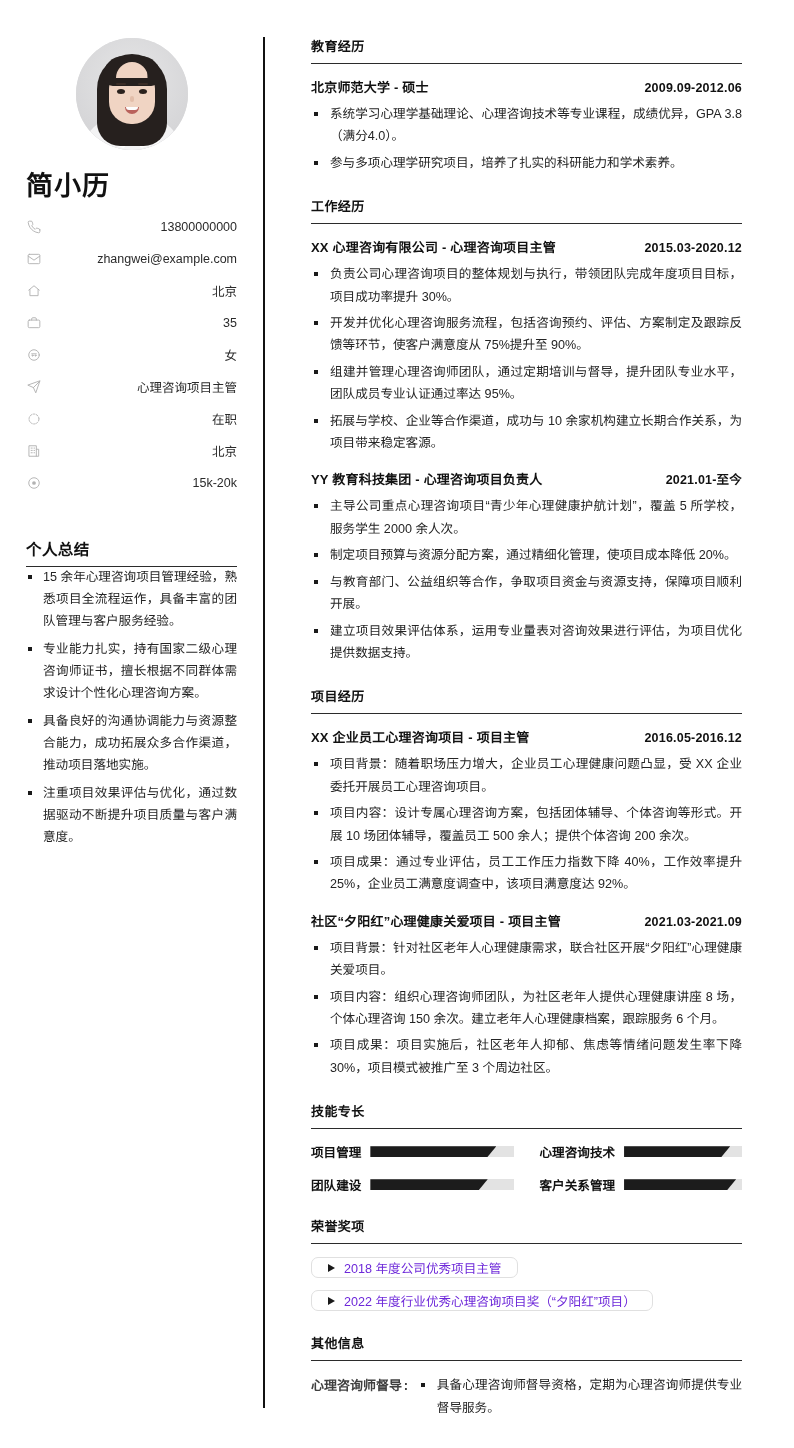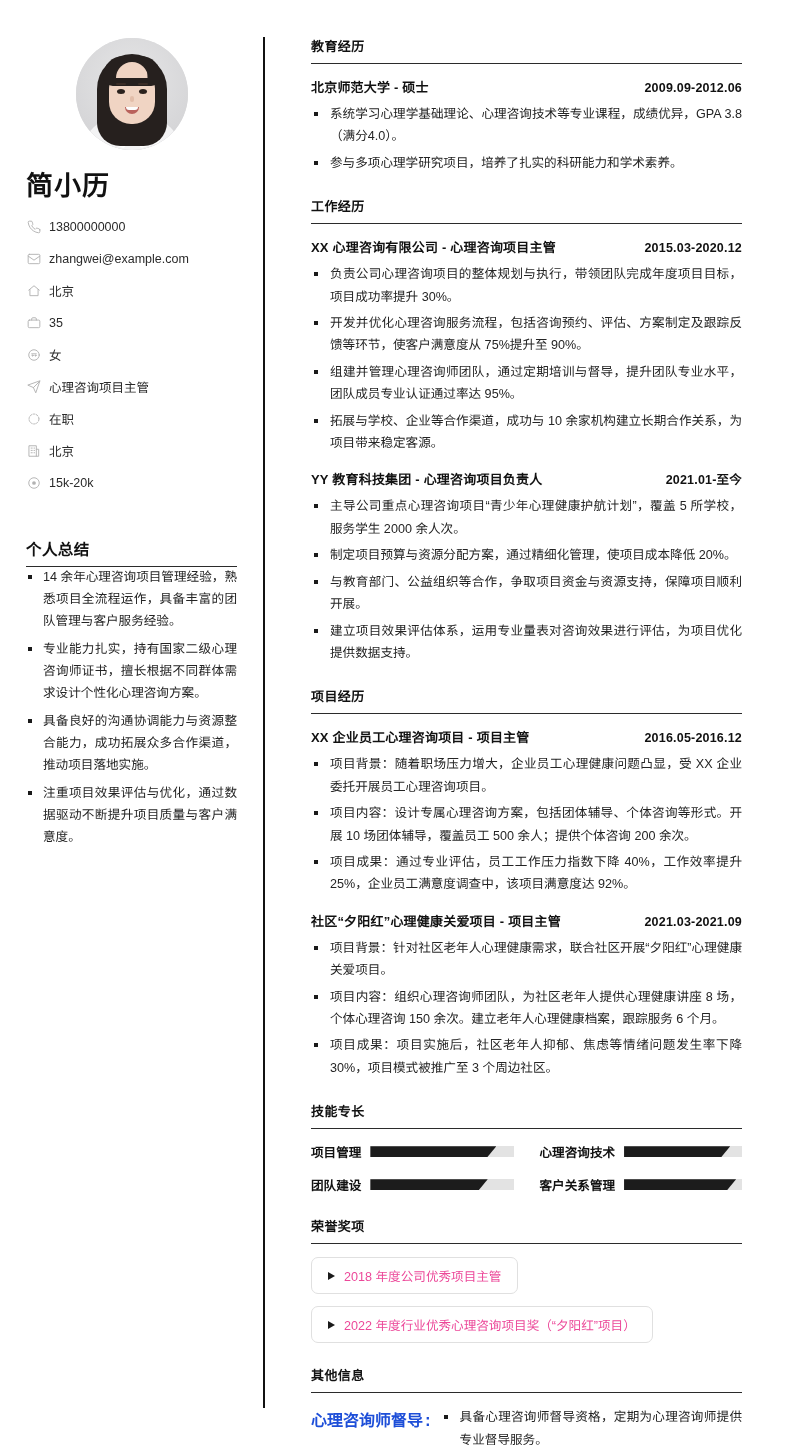--- a/index.html
+++ b/index.html
@@ -75,25 +75,26 @@
     font-weight: 700;
     letter-spacing: 1px;
     color: #111;
     line-height: 1.2;
   }
 
   .contact-list { margin-top: 14px; }
   .contact-row {
     display: flex;
     align-items: center;
-    gap: 8px;
+    gap: 26px;
     min-height: 21px;
     margin-bottom: 11px;
     font-size: 12.5px;
     color: #2a2a2a;
+    justify-content: space-between;
   }
   .contact-row .ic {
     width: 15px; height: 15px;
     flex: 0 0 15px;
     display: flex; align-items: center; justify-content: center;
     color: #b2b2b2;
   }
   .contact-row .ic svg { width: 14px; height: 14px; display:block; }
   .contact-row .txt { white-space: nowrap; }
 
@@ -215,39 +216,39 @@
   }
 
   
   .awards { display: flex; flex-direction: column; align-items: flex-start; gap: 12px; }
   .award-chip {
     display: inline-flex;
     align-items: center;
     gap: 9px;
     border: 1px solid #e0e0e0;
     border-radius: 7px;
-    padding: 8px 16px;
+    padding: 0 16px;
     font-size: 12.6px;
-    color: #ec4899;
+    color: #6d28d9;
     background: #fff;
   }
   .award-chip .tri {
     width: 0; height: 0;
     border-left: 7px solid #1a1a1a;
     border-top: 4.5px solid transparent;
     border-bottom: 4.5px solid transparent;
     flex: 0 0 auto;
   }
 
   
   .other-row { display: flex; gap: 8px; align-items: flex-start; }
   .other-label {
-    font-size: 16px;
-    font-weight: 700;
-    color: #1d4ed8;
+    font-size: 13px;
+    font-weight: 700;
+    color: #404040;
     white-space: nowrap;
     flex: 0 0 auto;
     padding-top: 1px;
     font-family: Liberation Mono, monospace;
   }
   .other-row ul.bullets { flex: 1 1 auto; min-width: 0; }
 </style>
 </head>
 <body>
 
@@ -370,21 +371,21 @@
             </svg>
         </span>
         <span class="txt">15k-20k</span>
       </div>
 
     </div>
 
     <section class="side-section">
       <div class="side-heading">个人总结</div>
       <ul class="side-bullets">
-        <li>14 余年心理咨询项目管理经验，熟悉项目全流程运作，具备丰富的团队管理与客户服务经验。</li>
+        <li>15 余年心理咨询项目管理经验，熟悉项目全流程运作，具备丰富的团队管理与客户服务经验。</li>
         <li>专业能力扎实，持有国家二级心理咨询师证书，擅长根据不同群体需求设计个性化心理咨询方案。</li>
         <li>具备良好的沟通协调能力与资源整合能力，成功拓展众多合作渠道，推动项目落地实施。</li>
         <li>注重项目效果评估与优化，通过数据驱动不断提升项目质量与客户满意度。</li>
       </ul>
     </section>
 
   </aside>
 
   <main class="main">
 

